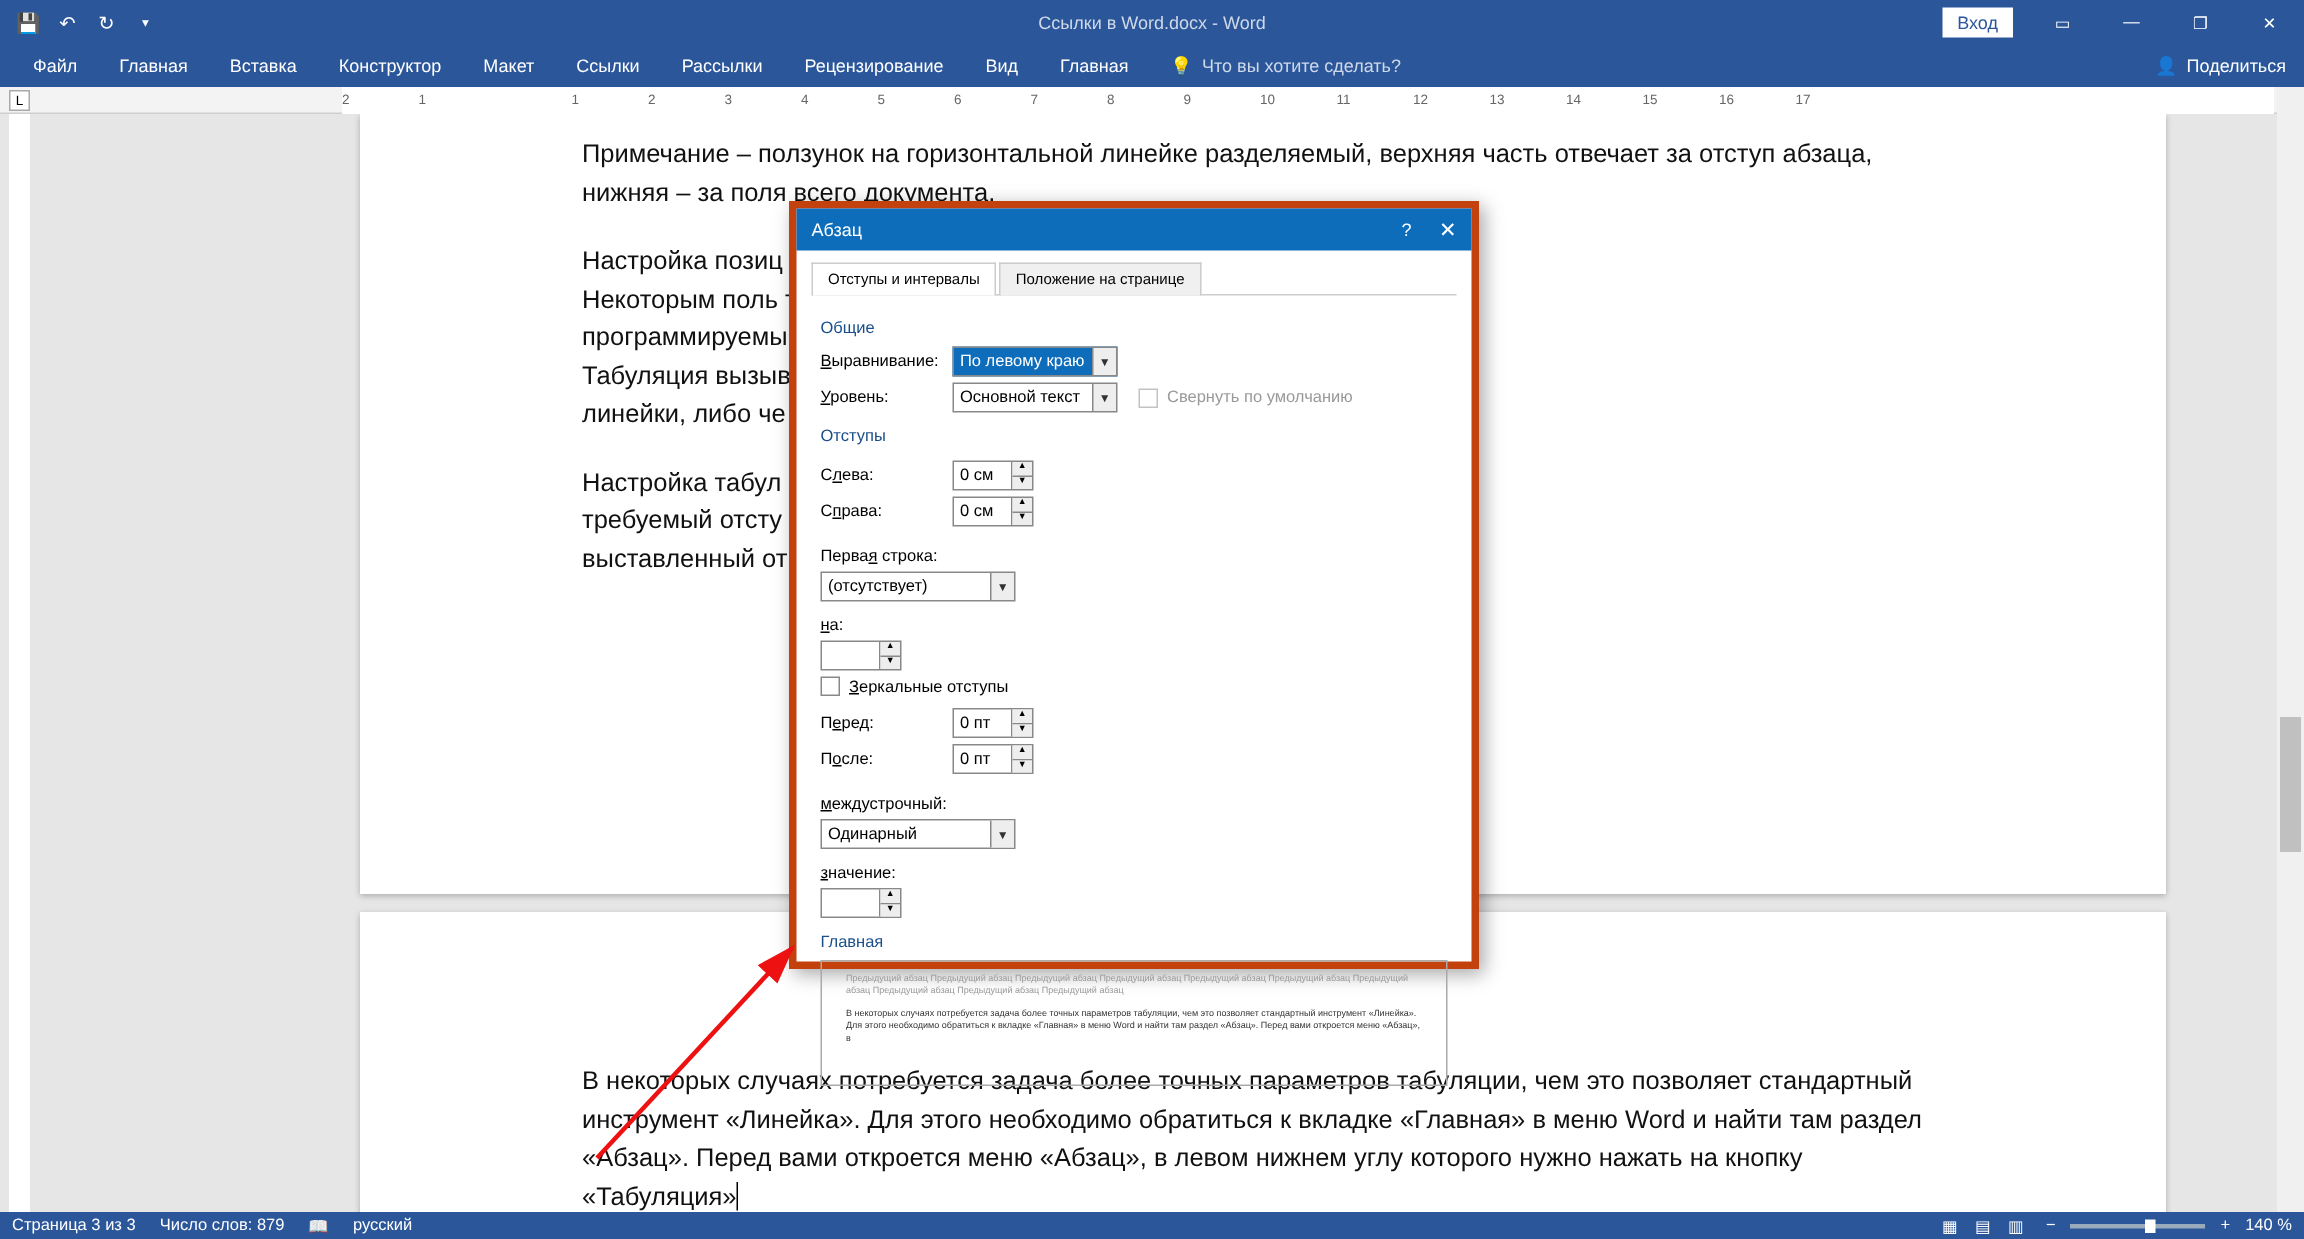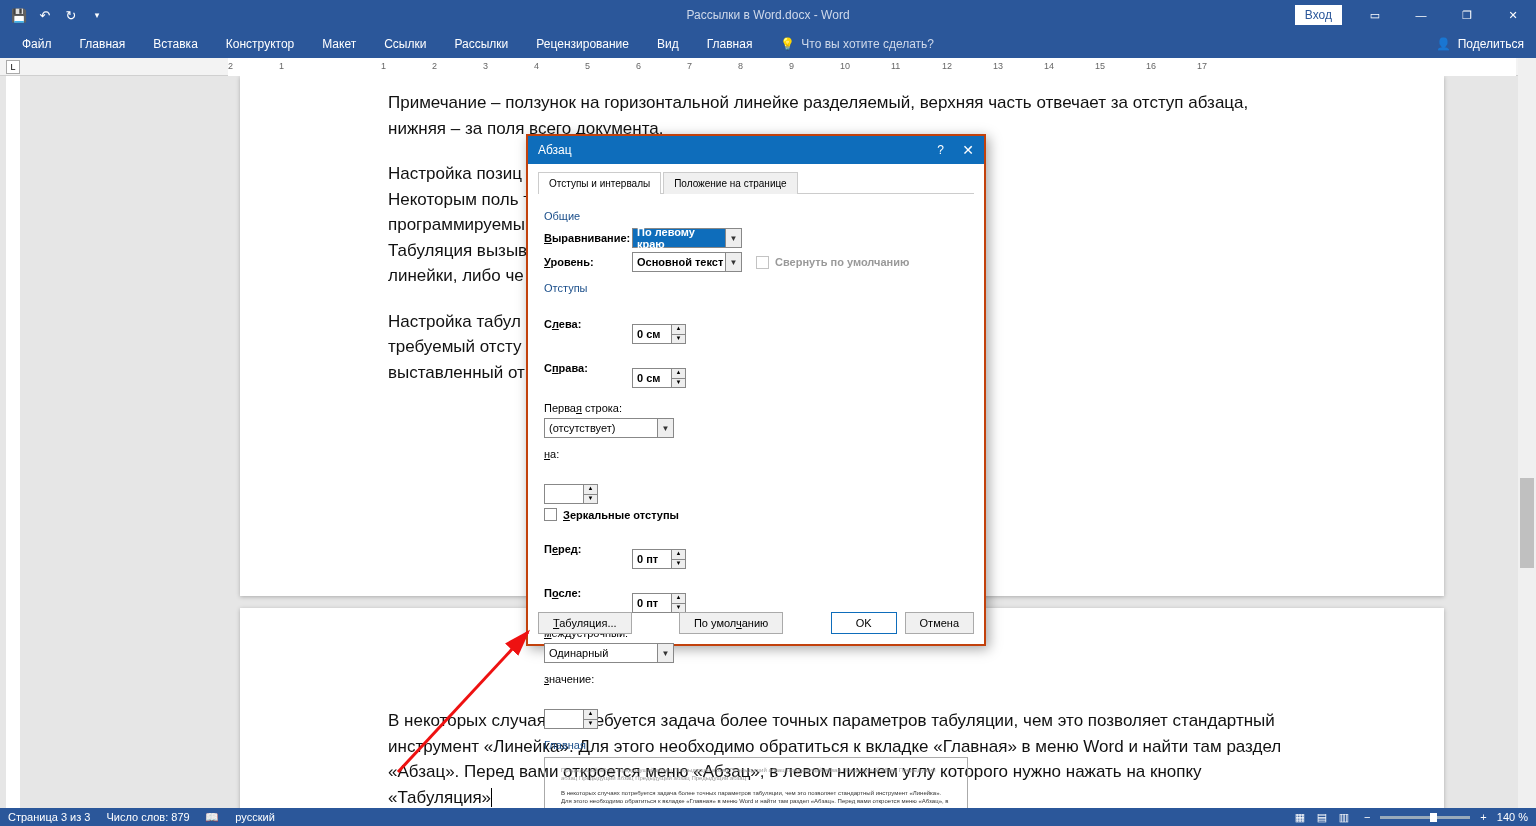--- a/index.html
+++ b/index.html
@@ -29,35 +29,35 @@
 .cursor{border-right:1px solid #000;}
 .scrollbar-v{position:absolute;right:0;top:58px;bottom:18px;width:18px;background:#f0f0f0;}
 .scrollbar-v .thumb{position:absolute;left:2px;right:2px;top:420px;height:90px;background:#c0c0c0;}
 .status-bar{position:absolute;bottom:0;left:0;right:0;height:18px;background:#2b579a;color:#fff;display:flex;align-items:center;font-size:11px;padding:0 8px;gap:16px;}
 .status-right{position:absolute;right:8px;display:flex;align-items:center;gap:10px;}
 .view-btns{display:flex;gap:2px;}
 .view-btns span{width:20px;height:14px;display:flex;align-items:center;justify-content:center;font-size:11px;}
 .zoom-slider{width:90px;height:3px;background:#9ab;position:relative;}
 .zoom-slider .thumb{position:absolute;left:55%;top:-3px;width:7px;height:9px;background:#fff;}
 
-.dialog{position:absolute;left:526px;top:134px;width:460px;height:512px;background:#fff;border:2px solid #c2410c;box-shadow:3px 3px 12px rgba(0,0,0,0.35);font-size:11px;}
+.dialog{position:absolute;left:526px;top:134px;width:460px;height:512px;background:#fff;border:5px solid #c2410c;box-shadow:3px 3px 12px rgba(0,0,0,0.35);font-size:11px;}
 .dlg-title{height:28px;background:#0e6dbb;color:#fff;display:flex;align-items:center;padding:0 10px;font-size:12px;position:relative;}
 .dlg-title .help{position:absolute;right:40px;}
 .dlg-title .close{position:absolute;right:10px;font-size:14px;}
 .dlg-tabs{display:flex;border-bottom:1px solid #ccc;margin:8px 10px 0 10px;}
 .dlg-tabs .dt{padding:5px 10px;border:1px solid #ccc;border-bottom:none;background:#fff;margin-right:2px;font-size:10px;margin-bottom:-1px;}
 .dlg-tabs .dt.inactive{background:#f0f0f0;border-top-color:#ccc;}
 .dlg-body{padding:6px 16px;}
 .sect-label{font-size:11px;color:#1a4e8a;margin:10px 0 6px 0;}
-.row{display:flex;align-items:center;margin:4px 0;font-weight:bold;}
+.row{display:flex;align-items:center;margin:4px 0;}
 .row label{width:88px;}
 .select{border:1px solid #888;height:20px;padding:1px 16px 1px 4px;position:relative;background:#fff;display:inline-flex;align-items:center;}
 .select.blue{background:#0e6dbb;color:#fff;}
 .select .dd{position:absolute;right:0;top:0;bottom:0;width:16px;border-left:1px solid #888;background:#eee;display:flex;align-items:center;justify-content:center;font-size:8px;color:#333;}
-.spin{border:1px solid #888;height:20px;width:54px;display:inline-flex;align-items:center;padding-left:4px;position:relative;background:#fff;margin-top:20px;}
+.spin{border:1px solid #888;height:20px;width:54px;display:inline-flex;align-items:center;padding-left:4px;position:relative;background:#fff;}
 .spin .btns{position:absolute;right:0;top:0;bottom:0;width:14px;border-left:1px solid #888;display:flex;flex-direction:column;}
 .spin .btns span{flex:1;font-size:6px;text-align:center;background:#eee;border-bottom:1px solid #888;}
 .spin .btns span:last-child{border-bottom:none;}
 .chk{width:13px;height:13px;border:1px solid #888;margin-right:6px;display:inline-block;}
 .col2{display:flex;gap:10px;flex-direction:column;}
 .col2 .c{flex:1;}
 .lbl-s{display:block;margin-bottom:4px;}
 .preview{border:1px solid #aaa;height:84px;margin-top:4px;padding:8px 16px;font-size:6px;color:#999;line-height:1.4;overflow:hidden;}
 .preview .dark{color:#333;margin-top:6px;}
 .dlg-buttons{position:absolute;bottom:10px;left:10px;right:10px;display:flex;}
@@ -71,21 +71,21 @@
 </head>
 <body>
 
 <div class="title-bar">
   <div class="qat">
     <span class="icon">💾</span>
     <span class="icon">↶</span>
     <span class="icon">↻</span>
     <span class="icon" style="font-size:9px;">▾</span>
   </div>
-  <div class="doc-title">Рассылки в Word.docx - Word</div>
+  <div class="doc-title">Ссылки в Word.docx - Word</div>
   <div class="title-right">
     <span class="login-btn">Вход</span>
     <span class="win-btn">▭</span>
     <span class="win-btn">—</span>
     <span class="win-btn">❐</span>
     <span class="win-btn">✕</span>
   </div>
 </div>
 
 <div class="ribbon-tabs">
@@ -278,28 +278,20 @@
           </div>
       </div>
     </div>
 
     <div class="sect-label">Главная</div>
     <div class="preview">
       <div>Предыдущий абзац Предыдущий абзац Предыдущий абзац Предыдущий абзац Предыдущий абзац Предыдущий абзац Предыдущий абзац Предыдущий абзац Предыдущий абзац Предыдущий абзац</div>
       <div class="dark">В некоторых случаях потребуется задача более точных параметров табуляции, чем это позволяет стандартный инструмент «Линейка». Для этого необходимо обратиться к вкладке «Главная» в меню Word и найти там раздел «Абзац». Перед вами откроется меню «Абзац», в</div>
     </div>
   </div>
-  <div class="dlg-buttons">
-    <button><span class="u">Т</span>абуляция...</button>
-    <span class="gap"></span>
-    <button>По умол<span class="u">ч</span>анию</button>
-    <span class="gap"></span>
-    <button class="ok">OK</button>
-    <button>Отмена</button>
-  </div>
 </div>
 
 <svg class="arrow" style="left:388px;top:612px;width:160px;height:170px;">
   <defs>
       <marker id="ah" markerWidth="10" markerHeight="10" refX="8" refY="3" orient="auto">
         <path d="M0,0 L0,6 L9,3 z" fill="#e11"></path>
       </marker>
     </defs>
   <line x1="10" y1="160" x2="140" y2="20" stroke="#e11" stroke-width="3" marker-end="url(#ah)"></line>
 </svg>

